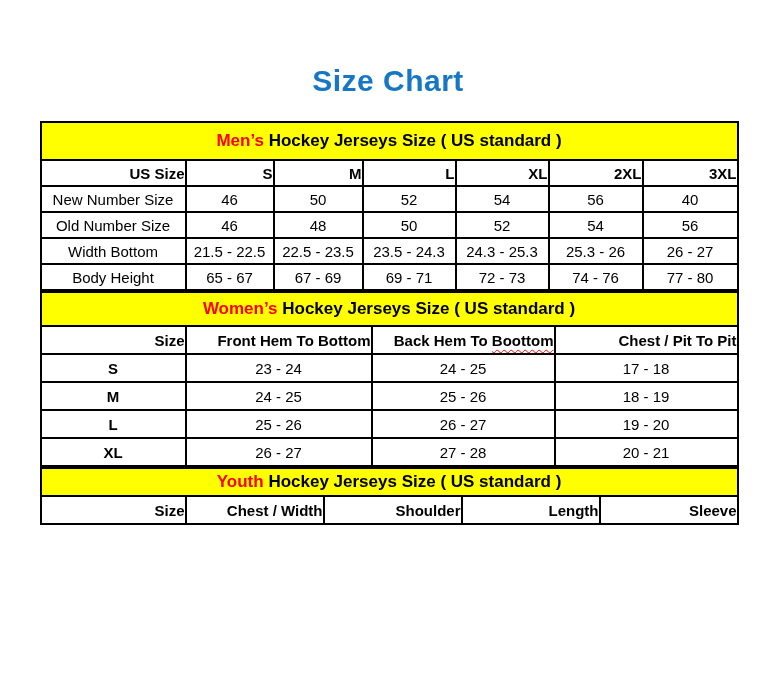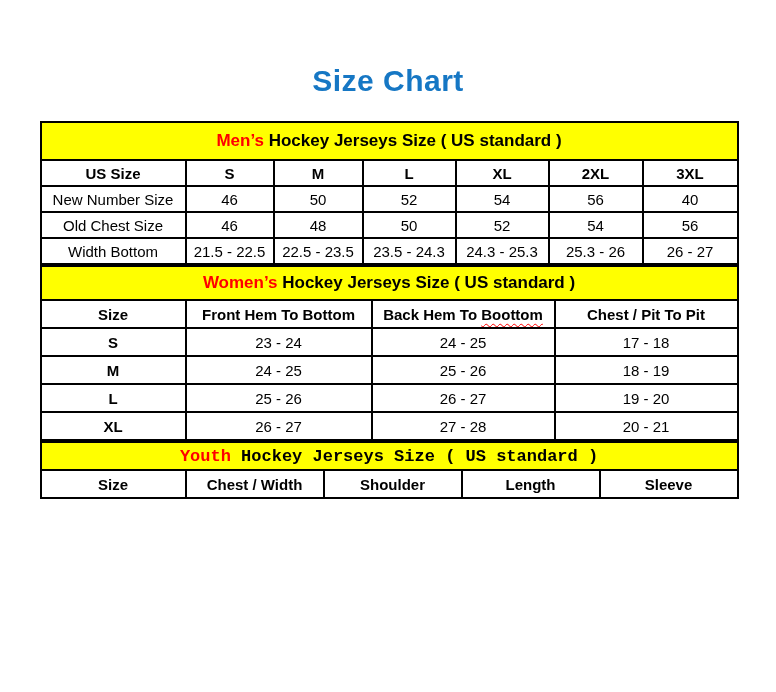--- a/index.html
+++ b/index.html
@@ -49,27 +49,28 @@
     background: #ffff00;
     font-size: 17px;
     font-weight: bold;
   }
   .band-mens   { height: 36px; }
   .band-womens { height: 32px; }
   .band-youth  { height: 26px; }
   .red-word { color: #ff0000; }
   .hdr td {
     font-weight: bold;
+    text-align: right;
   }
   .mens-table td    { height: 24px; }
   .womens-table td  { height: 26px; margin-left: 28px; }
   .youth-table td   { height: 26px; }
   .mens-table .band-cell   { height: 36px; }
   .womens-table .band-cell { height: 32px; }
-  .youth-table .band-cell  { height: 26px; font-family: Liberation Mono, monospace; }
+  .youth-table .band-cell  { height: 26px; }
   .bold-label { font-weight: bold; }
   .wavy {
     text-decoration-line: underline;
     text-decoration-style: wavy;
     text-decoration-color: #ff0000;
     text-decoration-thickness: 1px;
     text-underline-offset: 3px;
   }
 </style>
 </head>
@@ -105,36 +106,45 @@
       <tr>
         <td>New Number Size</td>
         <td>46</td>
         <td>50</td>
         <td>52</td>
         <td>54</td>
         <td>56</td>
         <td>40</td>
       </tr>
       <tr>
-        <td>Old Chest Size</td>
+        <td>Old Number Size</td>
         <td>46</td>
         <td>48</td>
         <td>50</td>
         <td>52</td>
         <td>54</td>
         <td>56</td>
       </tr>
       <tr>
         <td>Width Bottom</td>
         <td>21.5 - 22.5</td>
         <td>22.5 - 23.5</td>
         <td>23.5 - 24.3</td>
         <td>24.3 - 25.3</td>
         <td>25.3 - 26</td>
         <td>26 - 27</td>
+      </tr>
+      <tr>
+        <td>Body Height</td>
+        <td>65 - 67</td>
+        <td>67 - 69</td>
+        <td>69 - 71</td>
+        <td>72 - 73</td>
+        <td>74 - 76</td>
+        <td>77 - 80</td>
       </tr>
     </tbody>
   </table>
 
   <table class="womens-table">
     <colgroup>
       <col style="width:145px">
         <col style="width:186px">
         <col style="width:183px">
         <col style="width:183px">

